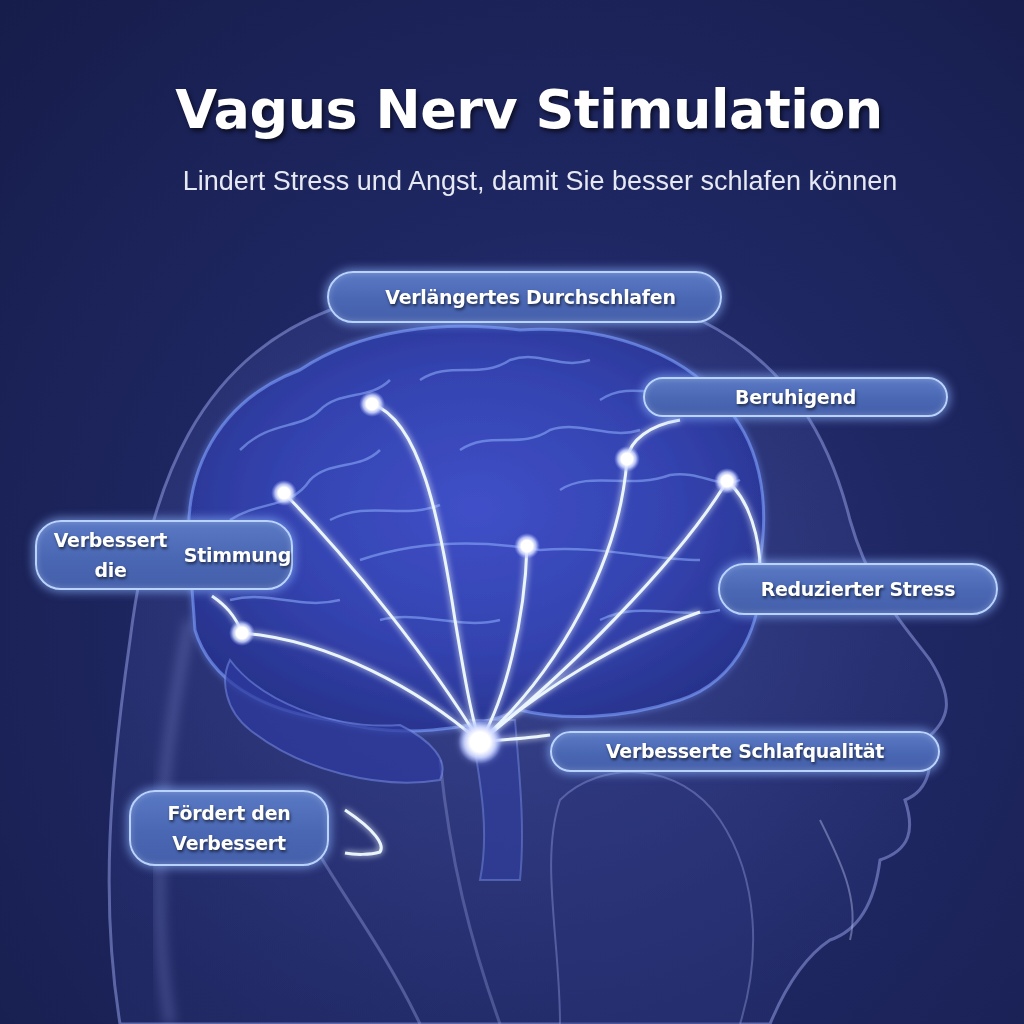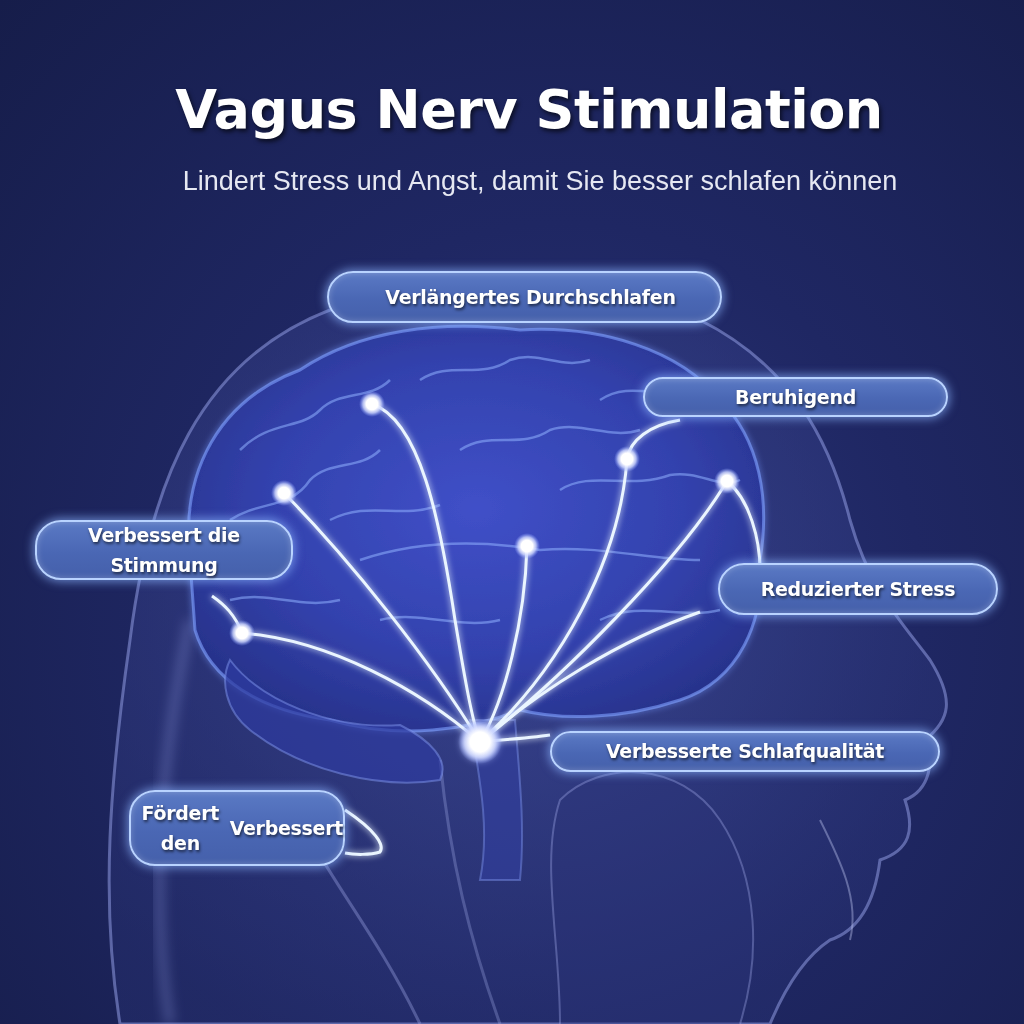--- a/index.html
+++ b/index.html
@@ -122,29 +122,29 @@
 <div class="subtitle">Lindert Stress und Angst, damit Sie besser schlafen können</div>
 
 <div class="pill" style="left:327px; top:271px; width:395px; height:52px;padding-left:12px;">
   <span>Verlängertes Durchschlafen</span>
 </div>
 
 <div class="pill" style="left:643px; top:377px; width:305px; height:40px;">
   <span>Beruhigend</span>
 </div>
 
-<div class="pill" style="left:35px; top:520px; width:258px; height:60px; flex-direction:column;">
+<div class="pill" style="left:35px; top:520px; width:258px; height:70px; flex-direction:row;">
   <span>Verbessert die</span>
   <span>Stimmung</span>
 </div>
 
 <div class="pill" style="left:718px; top:563px; width:280px; height:52px;">
   <span>Reduzierter Stress</span>
 </div>
 
 <div class="pill" style="left:550px; top:703px; width:390px; height:41px;margin-top:28px;">
   <span>Verbesserte Schlafqualität</span>
 </div>
 
-<div class="pill" style="left:129px; top:790px; width:216px; height:76px; flex-direction:row;">
+<div class="pill" style="left:129px; top:790px; width:200px; height:76px; flex-direction:column;">
   <span>Fördert den</span>
   <span>Verbessert</span>
 </div>
 
 </body></html>

